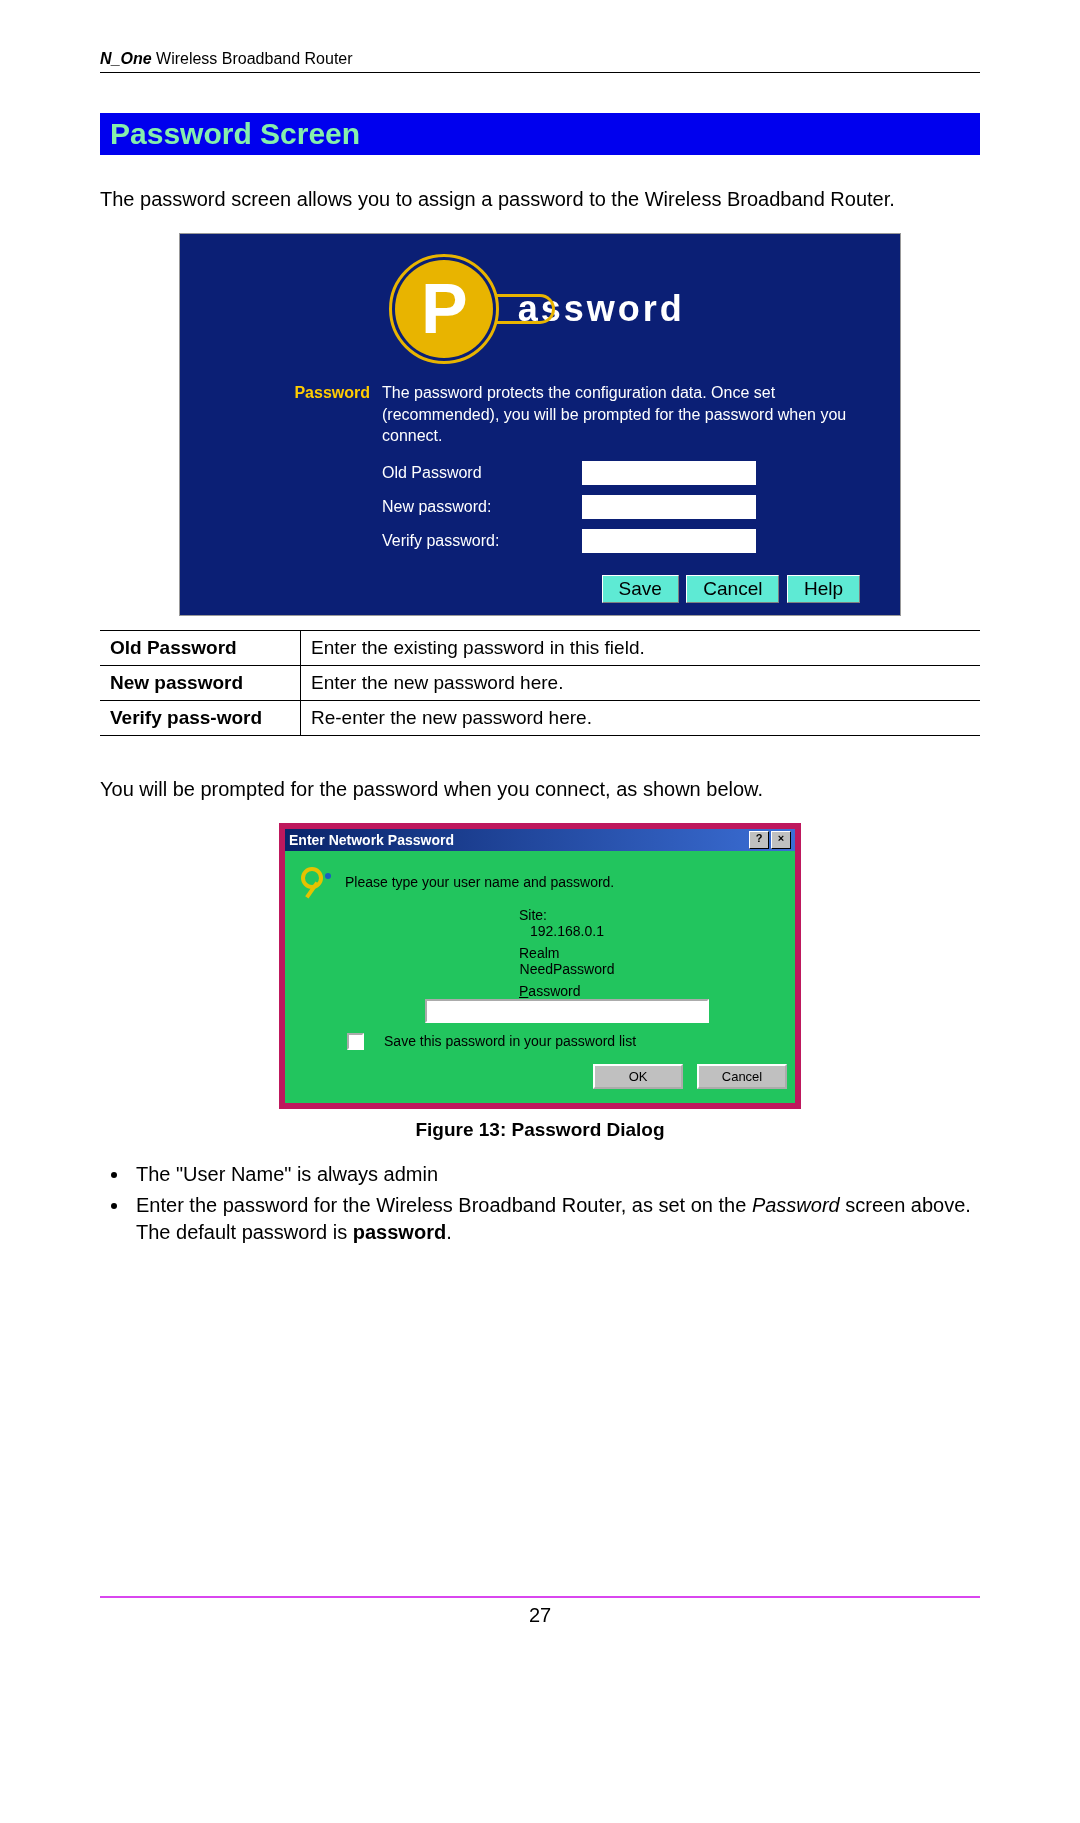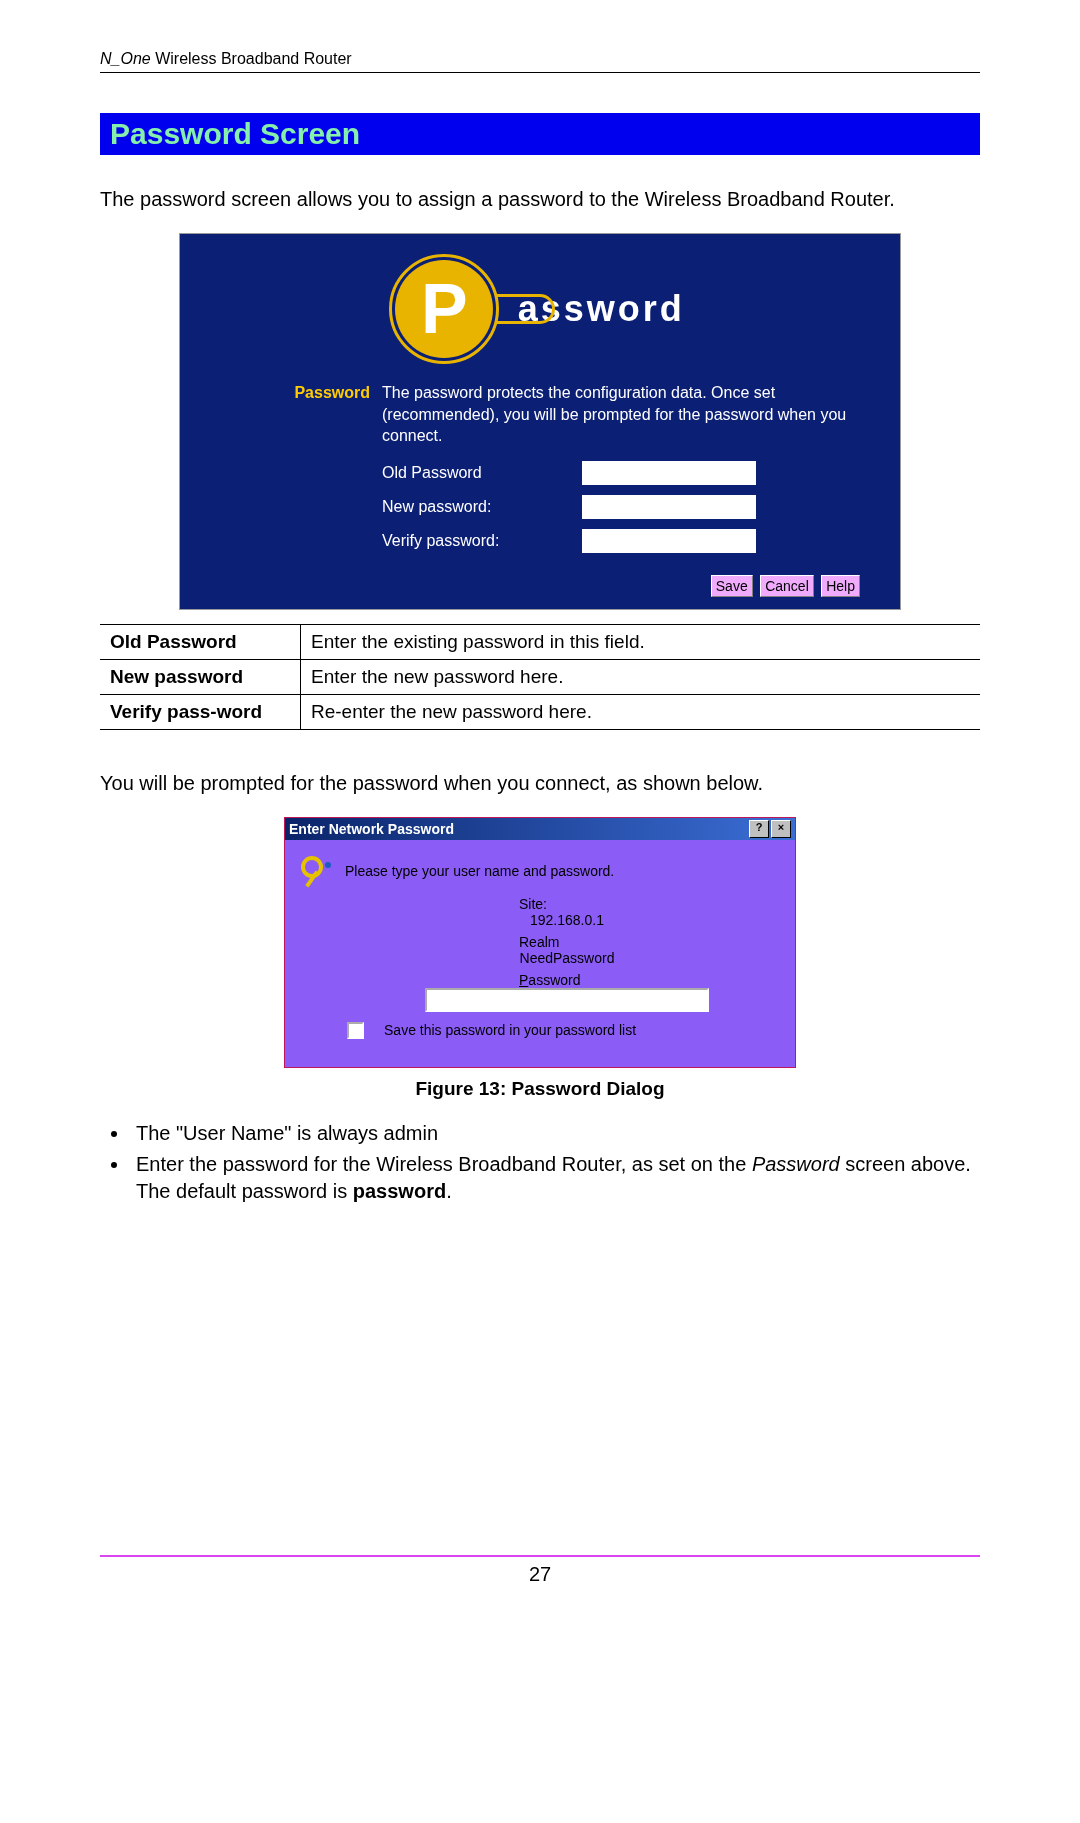--- a/index.html
+++ b/index.html
@@ -12,21 +12,21 @@
   }
   .page {
     padding: 50px 100px 40px 100px;
   }
   .running-header {
     font-size: 16px;
     border-bottom: 1px solid #000;
     padding-bottom: 4px;
     margin-bottom: 40px;
   }
-  .running-header .italic { font-style: italic; }
+  .running-header .italic { font-style: italic; font-weight: bold; }
   .section-banner {
     background: #0000ee;
     color: #86efac;
     font-size: 30px;
     font-weight: bold;
     padding: 4px 10px;
     margin-bottom: 31px;
   }
   .body-text {
     font-size: 20px;
@@ -121,26 +121,26 @@
     width: 170px;
     height: 22px;
     border: none;
     background: #fff;
   }
   .fig12-buttons {
     text-align: right;
     padding: 12px 40px 0 40px;
   }
   .win-btn-small {
-    background: #f0abfc;
+    background: #5eead4;
     border: 1px solid #808080;
     border-top-color: #fff;
     border-left-color: #fff;
-    font-size: 14px;
-    padding: 2px 4px;
+    font-size: 19px;
+    padding: 2px 16px;
     margin-left: 3px;
     font-family: "MS Sans Serif", Arial;
   }
 
   .figure-caption {
     text-align: center;
     font-weight: bold;
     font-size: 19px;
     margin: 10px 0 10px 0;
   }
@@ -163,22 +163,22 @@
     width: 180px;
     border-right: 1px solid #000;
   }
 
   
   .figure13-wrap { text-align: center; margin-bottom: 8px; }
   .win-dialog {
     display: inline-block;
     width: 510px;
     text-align: left;
-    background: #8b5cf6;
-    border: 1px solid #be185d;
+    background: #22c55e;
+    border: 6px solid #be185d;
     font-family: "MS Sans Serif","Tahoma",sans-serif;
     font-size: 14px;
   }
   .win-title {
     background: linear-gradient(to right,#0a246a 0%,#3b6ed5 100%);
     color: #fff;
     font-weight: bold;
     font-size: 14px;
     padding: 2px 4px;
     display: flex;
@@ -375,20 +375,24 @@
           <span class="win-val-col">NeedPassword</span>
         </div>
         <div class="win-field-row">
           <span class="lbl"><span class="ul">P</span><span>assword</span></span>
           <div class="sunken-input"></div>
         </div>
         <div class="win-check-row">
           <span class="win-check"></span>
           <span><span class="ul">S</span><span>ave this password in your password list</span></span>
         </div>
+        <div class="win-btn-row">
+          <button class="win-btn">OK</button>
+          <button class="win-btn">Cancel</button>
+        </div>
       </div>
     </div>
   </div>
   <div class="figure-caption">Figure 13: Password Dialog</div>
 
   <ul class="bullets">
     <li><span>The "User Name" is always admin</span></li>
     <li>
       <span>Enter the password for the Wireless Broadband Router, as set on the </span><span class="italic">Password</span><span> screen above. The default password is </span><span class="bold">password</span><span>.</span>
     </li>

